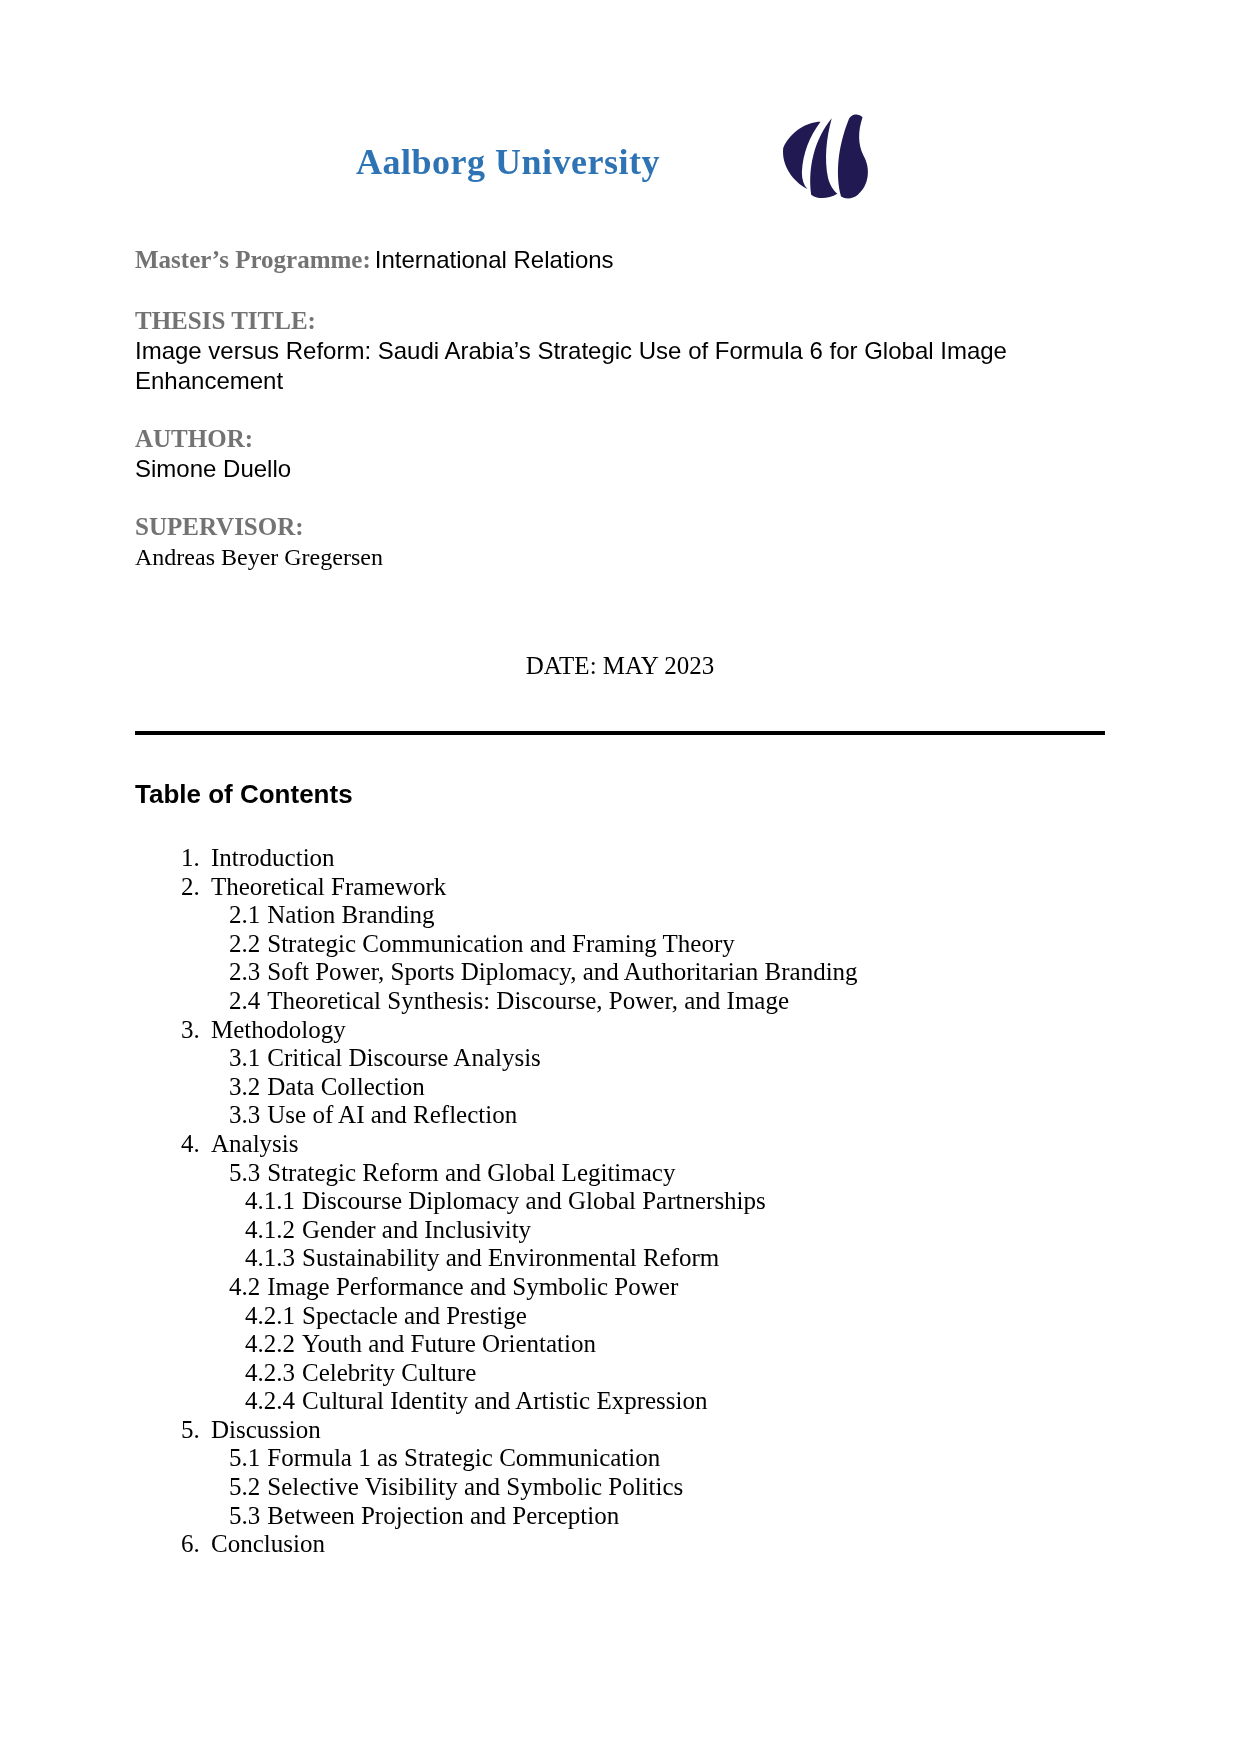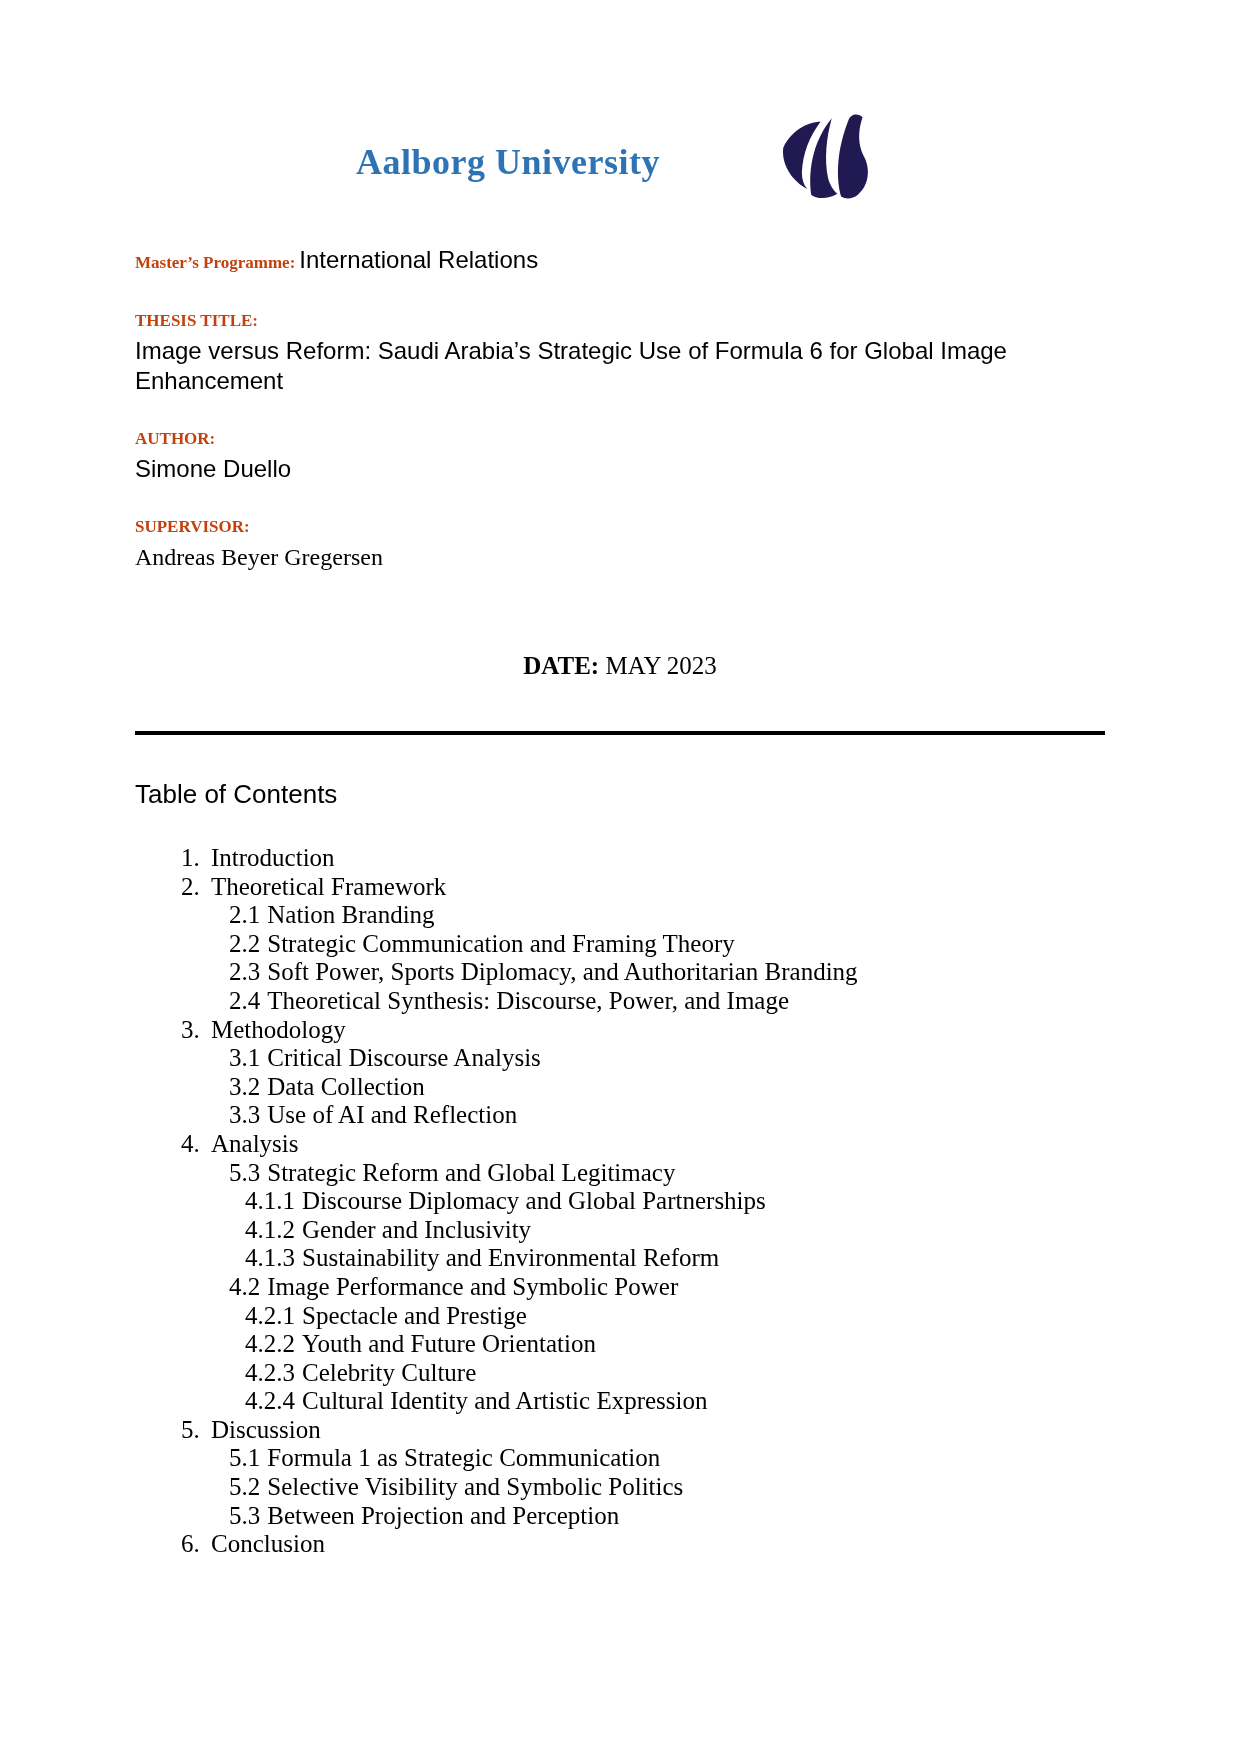--- a/index.html
+++ b/index.html
@@ -7,37 +7,37 @@
     width:1241px;height:1590px;box-sizing:border-box;
     padding:110px 136px 0 135px;background:#ffffff;color:#000;
     font-family:"Liberation Serif",serif;overflow:hidden;
   }
   
   .masthead{display:flex;align-items:center;justify-content:center;gap:112px;}
   .uni-title{margin:0;font-family:"Liberation Serif",serif;font-weight:bold;
     font-size:36px;color:#2E74B5;letter-spacing:0.5px;}
   .logo{width:112px;height:104px;flex:0 0 auto;}
   
-  .blue-label{color:#c2410c;font-weight:bold;font-size:17px;
+  .blue-label{color:#737373;font-weight:bold;font-size:25px;
     font-family:"Liberation Serif",serif;}
   .sans-value{font-family:"Liberation Sans",sans-serif;font-size:24px;color:#000;}
   .serif-value{font-family:"Liberation Serif",serif;font-size:24px;color:#000;}
   .programme{margin-top:31px;line-height:30px;}
   .thesis-sec{margin-top:28px;}
   .section{margin-top:28px;}
   .sec-label{display:block;line-height:30px;}
   .sec-value{display:block;line-height:30px;max-width:965px;}
   
   .date-line{margin-top:79px;text-align:center;font-size:25px;line-height:30px;}
-  .date-label{font-weight:bold;}
+  .date-label{font-weight:normal;}
   
   .divider{margin-top:50px;border-bottom:4px solid #000;height:0;}
   
   .toc-title{margin:42px 0 6px 0;font-family:"Liberation Sans",sans-serif;
-    font-weight:normal;font-size:26px;line-height:34px;color:#000;}
+    font-weight:bold;font-size:26px;line-height:34px;color:#000;}
   .toc-list{margin-top:33px;font-size:25px;line-height:28.6px;}
   .toc-item .num{display:inline-block;}
   .lvl1{padding-left:46px;}
   .lvl1 .num{min-width:30px;}
   .lvl1 .lbl{font-weight:normal;}
   .lvl2{padding-left:94px;}
   .lvl3{padding-left:110px;}
   .lvl2 .num,.lvl3 .num{margin-right:7px;}
 </style>
 </head>

